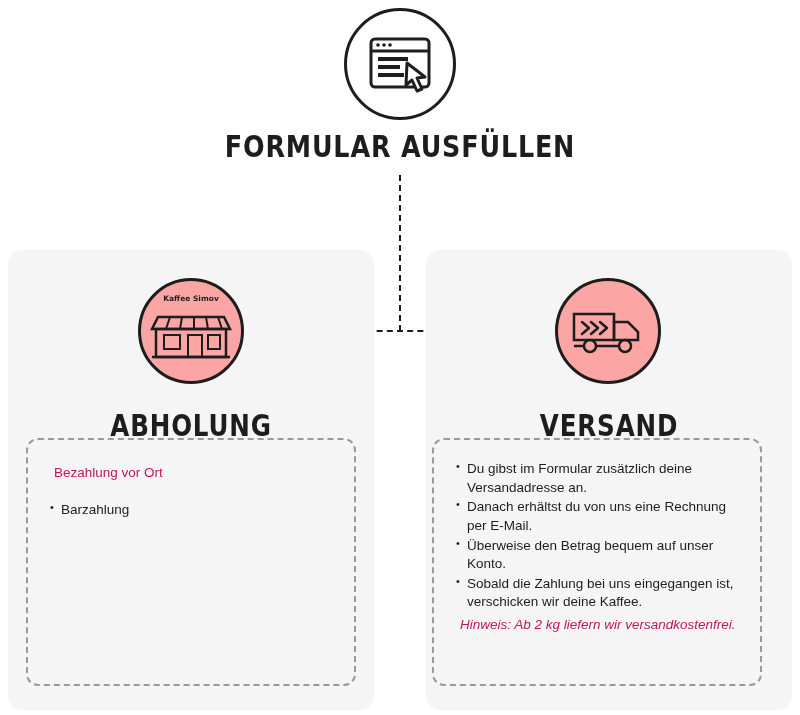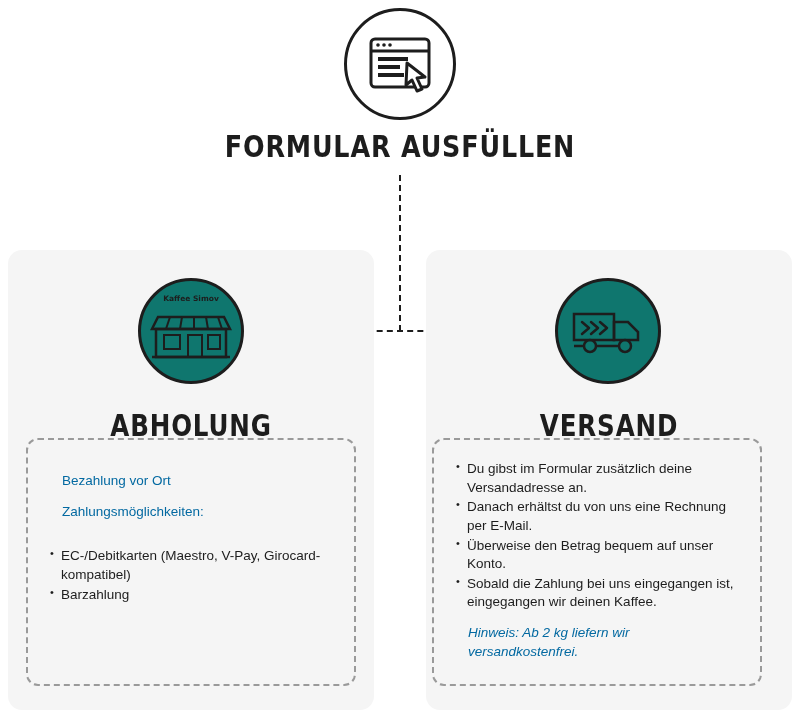--- a/index.html
+++ b/index.html
@@ -102,21 +102,21 @@
     position: absolute;
     top: 278px;
     width: 106px;
     height: 106px;
     border-radius: 50%;
     border: 3px solid #1d1d1d;
     box-sizing: border-box;
     display: flex;
     align-items: center;
     justify-content: center;
-    background: #0f766e;
+    background: #fca5a5;
   }
   .branch-icon-left { left: 138px; }
   .branch-icon-right { left: 555px; }
 
   .branch-title {
     position: absolute;
     top: 408px;
     width: 366px;
     text-align: center;
     font-family: "DejaVu Sans", sans-serif;
@@ -137,24 +137,24 @@
     border: 2px dashed #9a9a9a;
     border-radius: 12px;
     box-sizing: border-box;
     padding: 20px 14px 16px 22px;
     background: transparent;
   }
   .card-left { left: 26px; height: 248px; }
   .card-right { left: 432px; height: 248px; }
 
   .card p {
-    margin: 12px;
+    margin: 4px;
     font-size: 13.5px;
     line-height: 1.38;
-    color: #0369a1;
+    color: #be185d;
   }
   .intro-line { margin-bottom: 0; }
   .spacer { height: 14px; }
 
   ul.bullets {
     list-style: none;
     margin: 0;
     padding: 0;
   }
   ul.bullets li {
@@ -246,31 +246,29 @@
       <path d="M23 20 l7 6 l-7 6" fill="none" stroke="#1d1d1d" stroke-width="2.5" stroke-linecap="round" stroke-linejoin="round"></path>
       <path d="M32 20 l7 6 l-7 6" fill="none" stroke="#1d1d1d" stroke-width="2.5" stroke-linecap="round" stroke-linejoin="round"></path>
     </svg>
   </div>
 
   <div class="branch-title branch-title-left">ABHOLUNG</div>
   <div class="branch-title branch-title-right">VERSAND</div>
 
   <div class="card card-left">
     <p class="intro-line">Bezahlung vor Ort</p>
-    <p class="intro-line">Zahlungsmöglichkeiten:</p>
     <div class="spacer"></div>
     <ul class="bullets">
-      <li>EC-/Debitkarten (Maestro, V-Pay, Girocard-kompatibel)</li>
       <li>Barzahlung</li>
     </ul>
   </div>
 
   <div class="card card-right">
     <ul class="bullets">
       <li>Du gibst im Formular zusätzlich deine Versandadresse an.</li>
       <li>Danach erhältst du von uns eine Rechnung per E-Mail.</li>
       <li>Überweise den Betrag bequem auf unser Konto.</li>
-      <li>Sobald die Zahlung bei uns eingegangen ist, eingegangen wir deinen Kaffee.</li>
+      <li>Sobald die Zahlung bei uns eingegangen ist, verschicken wir deine Kaffee.</li>
     </ul>
     <p class="note">Hinweis: Ab 2 kg liefern wir versandkostenfrei.</p>
   </div>
 
 </div>
 
 </body></html>

